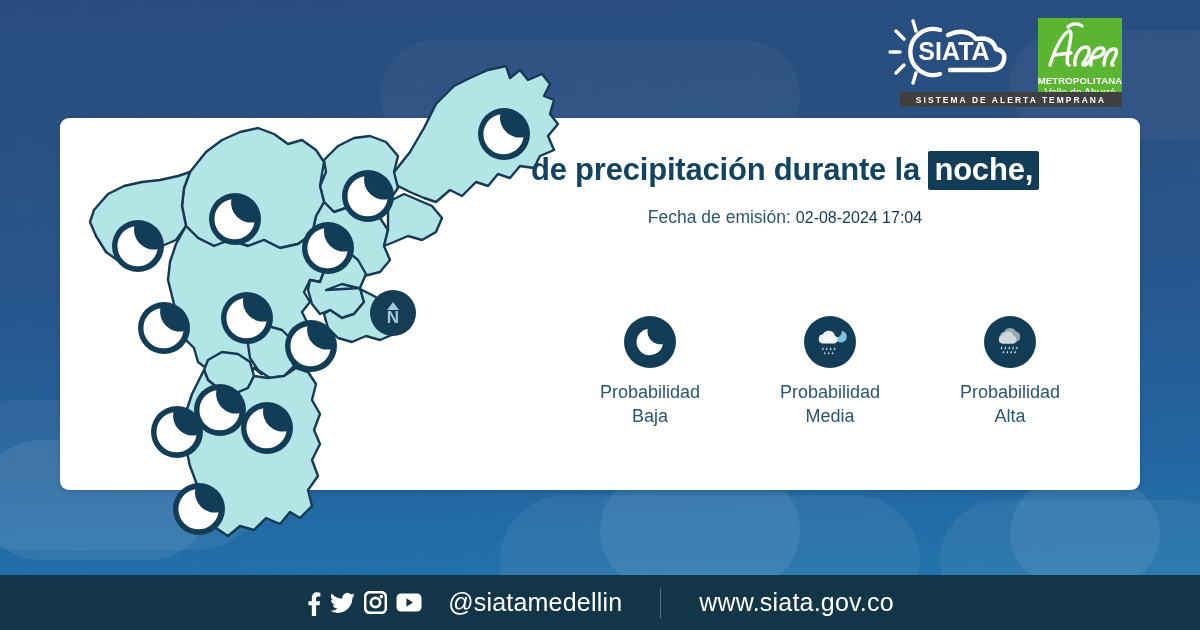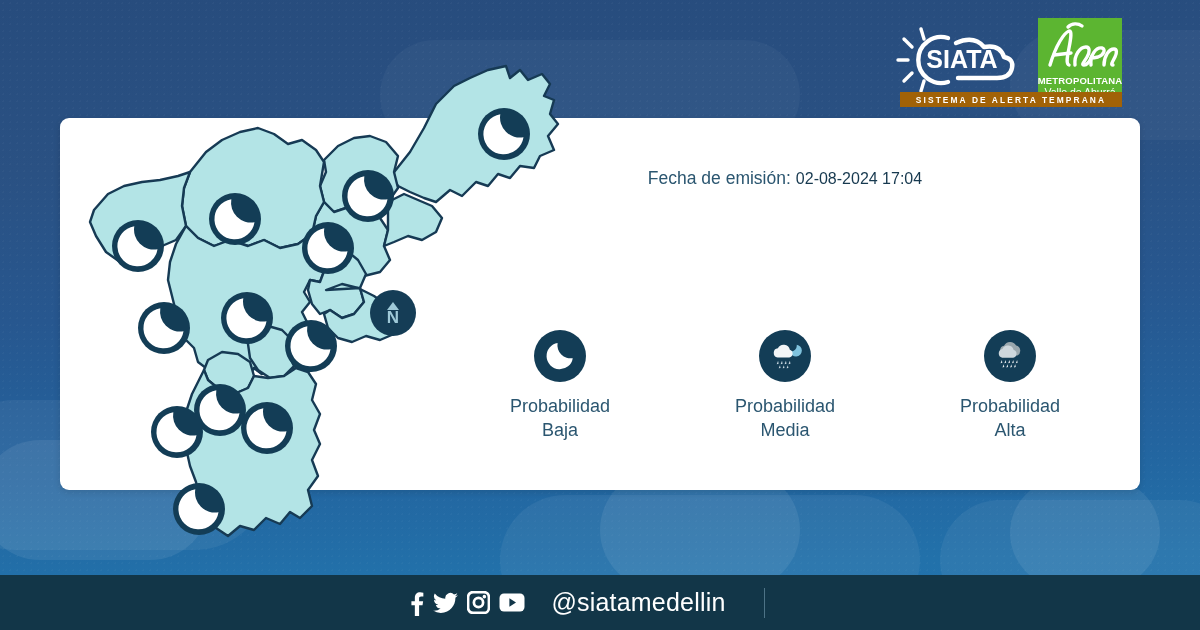--- a/index.html
+++ b/index.html
@@ -62,41 +62,41 @@
 
   
   #content{ position:absolute; left:470px; top:150px; width:630px; text-align:center; }
   #title{ color:#12445f; font-size:31px; font-weight:bold; line-height:1.26; letter-spacing:-.2px; }
   #title .hl{ background:#133d56; color:#ffffff; padding:1px 6px 3px 6px; border-radius:2px; }
   #date-row{ margin-top:18px; color:#2b5670; font-size:17.5px; }
   #date-row .lbl{ font-size:17.5px; }
   #date-row .val{ font-size:16px; color:#17394f; margin-left:5px; }
 
   
-  #legend{ position:absolute; left:470px; top:330px; width:630px;
-           display:flex; justify-content:space-between; align-items:flex-start; }
+  #legend{ position:absolute; left:470px; top:316px; width:630px;
+           display:flex; justify-content:flex-end; align-items:flex-start; }
   .leg{ width:180px; display:flex; flex-direction:column; align-items:center; }
   .leg-ico{ width:52px; height:52px; border-radius:50%; background:#133d56;
             display:flex; align-items:center; justify-content:center; }
   .leg-ico svg{ width:34px; height:34px; }
   .leg-txt{ margin-top:13px; color:#2b5670; font-size:18px; line-height:1.33; text-align:center; }
 
   
-  #logos{ position:absolute; right:78px; top:18px; display:flex; align-items:center; gap:10px; }
+  #logos{ position:absolute; right:78px; top:18px; display:flex; align-items:flex-start; gap:18px; }
   #siata-logo{ position:relative; width:132px; height:68px; }
   #siata-logo svg{ width:132px; height:68px; display:block; }
   #area-logo{ width:84px; height:84px; background:#5cb531; position:relative;
               display:flex; flex-direction:column; align-items:center; justify-content:flex-end;
               padding-bottom:4px; }
   #area-script{ position:absolute; top:3px; left:0; width:84px; height:52px; }
   #area-logo .l1{ color:#ffffff; font-size:9.5px; font-weight:bold; letter-spacing:.2px; line-height:11px; }
   #area-logo .l2{ color:#ffffff; font-size:10.5px; line-height:12px; }
   #tagline{
     position:absolute; right:78px; top:92px; width:222px; height:15px;
-    background:#a16207; display:flex; align-items:center; justify-content:center;
+    background:#404040; display:flex; align-items:center; justify-content:center;
   }
   #tagline span{ color:#ffffff; font-size:8.4px; font-weight:bold; letter-spacing:2.1px; }
 
   
   #footer{
     position:absolute; left:0; bottom:0; width:1200px; height:55px;
     background:#123648; display:flex; align-items:center; justify-content:center; gap:12px;margin-top:36px;
   }
   #footer .soc{ display:flex; align-items:center; gap:9px; margin-right:14px; }
   #footer .soc svg{ fill:#ffffff; }
@@ -252,20 +252,24 @@
   </div>
   <div class="mpin big" style="left:115px; top:443px;">
     <svg viewBox="0 0 24 24">
       <path d="M21 13.5A9.2 9.2 0 0 1 10.3 2.9a9.3 9.3 0 1 0 10.7 10.6z" fill="#ffffff"></path>
     </svg>
   </div>
 </div>
 
 <div id="content">
   <div id="title">
+    <div>
+      <span>de precipitación durante la</span>
+      <span class="hl">noche,</span>
+    </div>
   </div>
   <div id="date-row">
     <span class="lbl">Fecha de emisión:</span><span class="val">02-08-2024 17:04</span>
   </div>
 </div>
 
 <div id="legend">
 
   <div class="leg">
     <div class="leg-ico">
@@ -339,13 +343,14 @@
       <circle cx="11" cy="11" r="4.4" fill="none" stroke="#ffffff" stroke-width="2.6"></circle>
       <circle cx="16.6" cy="5.4" r="1.7" fill="#ffffff"></circle>
     </svg>
     <svg width="26" height="19" viewBox="0 0 26 19">
       <rect x="0.5" y="0.5" width="25" height="18" rx="4.5" fill="#ffffff"></rect>
       <path d="M10.4 5.2l6.6 4.3-6.6 4.3z" fill="#123648"></path>
     </svg>
   </div>
   <span id="handle">@siatamedellin</span>
   <span id="divider"></span>
+  <span id="web">www.siata.gov.co</span>
 </div>
 
 </body></html>

